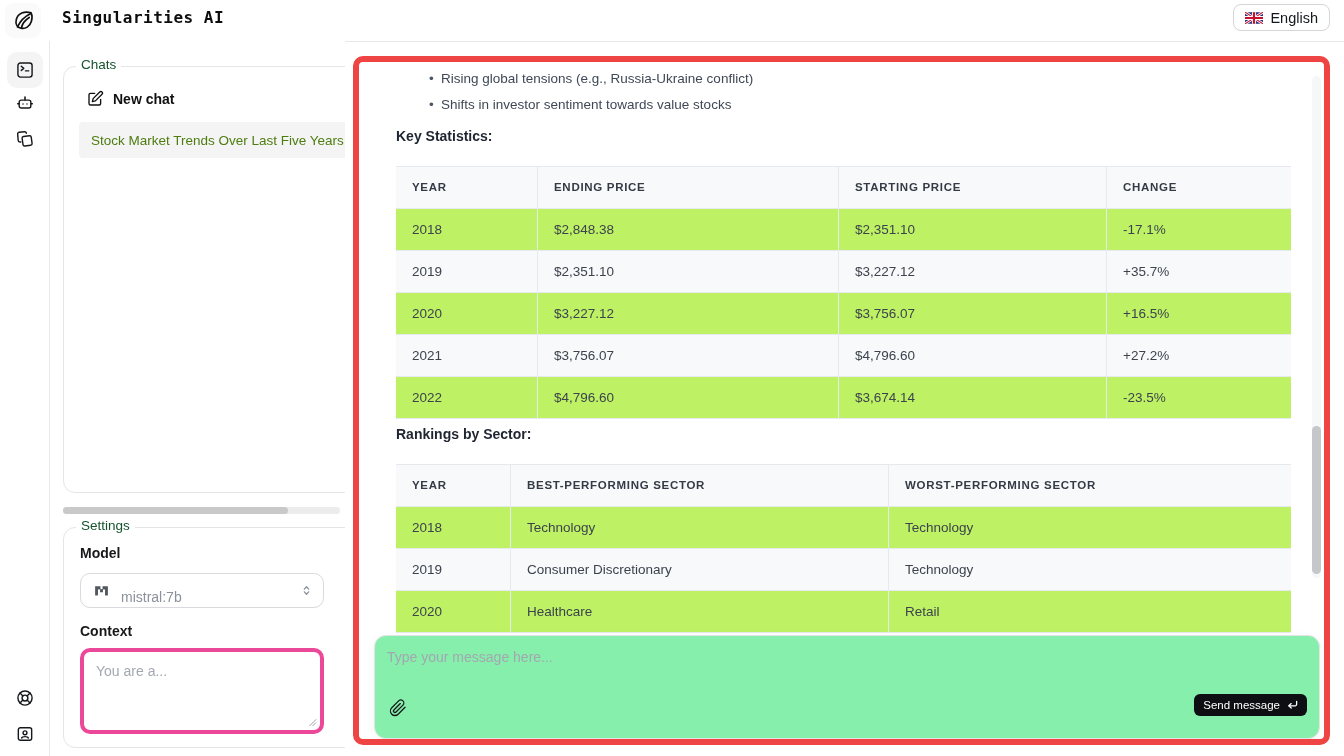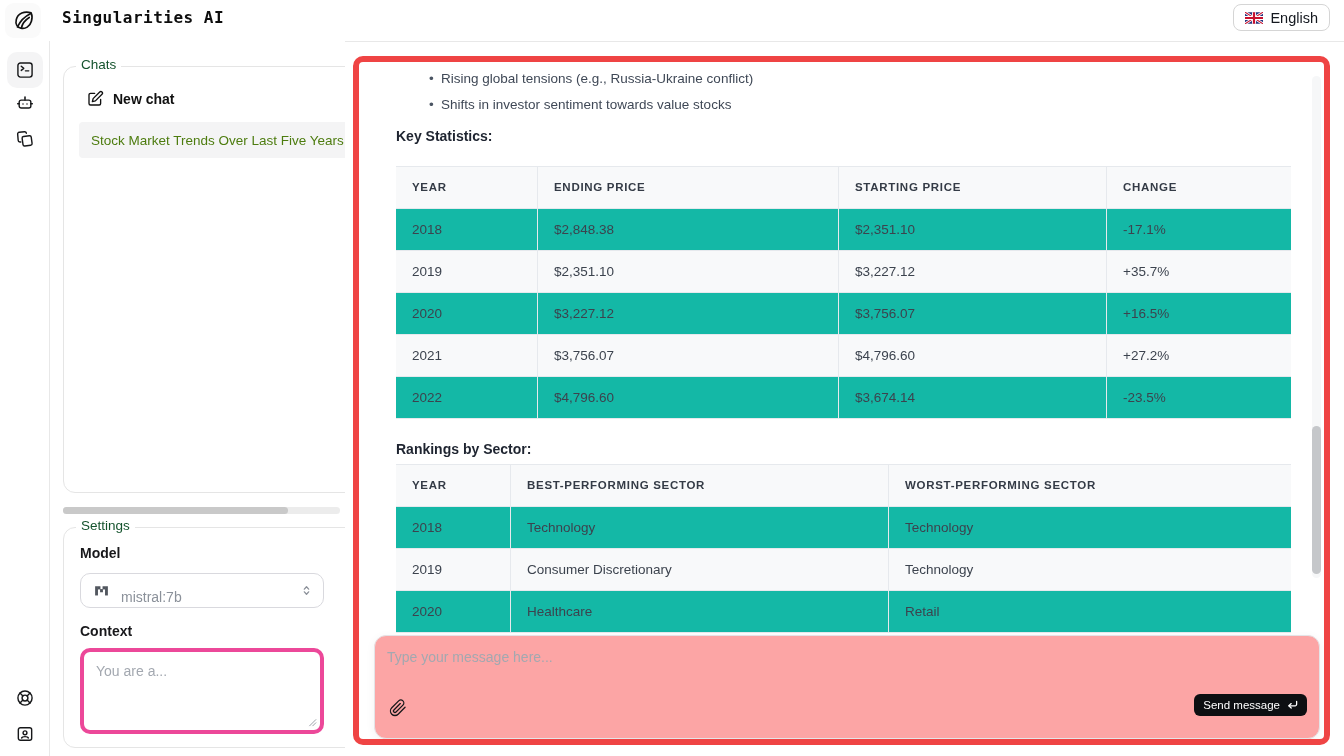--- a/index.html
+++ b/index.html
@@ -55,38 +55,38 @@
   .resize-corner { position:absolute; right:3px; bottom:3px; }
 
   
   #main { position:absolute; left:353px; top:56px; width:977px; height:689px; border:6px solid #ef4444;
           border-radius:10px; background:#fff; overflow:hidden; }
   .bullets { position:absolute; left:70px; top:4px; list-style:none; }
   .bullets li { height:26px; line-height:26px; font-size:13.5px; color:#3f4856; padding-left:12px; position:relative; white-space:nowrap; }
   .bullets li::before { content:"\2022"; position:absolute; left:0; top:0; color:#4b5563; }
   .section-heading { position:absolute; left:37px; font-size:14px; font-weight:700; color:#1e2430; }
   #heading-stats { top:66px; }
-  #heading-sectors { top:379px; }
-
-  .table { position:absolute; left:37px; width:895px; border-top:1px solid #e6e9ed; background:#14b8a6; }
+  #heading-sectors { top:364px; }
+
+  .table { position:absolute; left:37px; width:895px; border-top:1px solid #e6e9ed; background:#bef264; }
   #table-stats   { top:104px; --cols:141px 301px 268px 1fr; }
   #table-sectors { top:402px; --cols:114px 378px 1fr; }
   .t-head, .t-row { display:grid; grid-template-columns:var(--cols); border-bottom:1px solid #e6e9ed; }
   .t-head { background:#f8f9fa; }
   .t-body .t-row:nth-child(even) { background:#f8f9fa; }
   .t-cell { height:41px; line-height:41px; padding:0 16px; white-space:nowrap; overflow:hidden; }
   .t-cell + .t-cell { border-left:1px solid #e6e9ed; }
   .t-head .t-cell { font-size:11.5px; font-weight:700; letter-spacing:.7px; color:#343b46; text-transform:uppercase; }
   .t-body .t-cell { font-size:13.5px; color:#3c434e; }
 
   .vscroll { position:absolute; left:953px; top:14px; width:9px; height:502px; background:#f6f7f8; border-radius:5px; }
   .vscroll-thumb { position:absolute; left:0; top:350px; width:9px; height:148px; background:#c5c7ca; border-radius:5px; }
 
   
-  .composer { position:absolute; left:15px; top:573px; width:946px; height:104px; background:#fca5a5;
+  .composer { position:absolute; left:15px; top:573px; width:946px; height:104px; background:#86efac;
               border:1px solid #e4e4e7; border-radius:12px; box-shadow:0 2px 10px rgba(0,0,0,.05); z-index:5; }
   .composer textarea { position:absolute; left:0; top:0; width:100%; height:56px; border:none; outline:none;
               resize:none; background:transparent; padding:13px 12px; font-family:"Liberation Sans", sans-serif;
               font-size:14px; color:#374151; }
   .attach-btn { position:absolute; left:14px; bottom:21px; background:none; border:none; cursor:pointer; }
   .send-btn { position:absolute; right:12px; bottom:22px; height:22px; display:flex; align-items:center; gap:7px;
               padding:0 9px; background:#0d0f12; color:#fff; border:none; border-radius:6px; font-size:11.5px;
               font-family:"Liberation Sans", sans-serif; cursor:pointer; }
 </style>
 </head>

